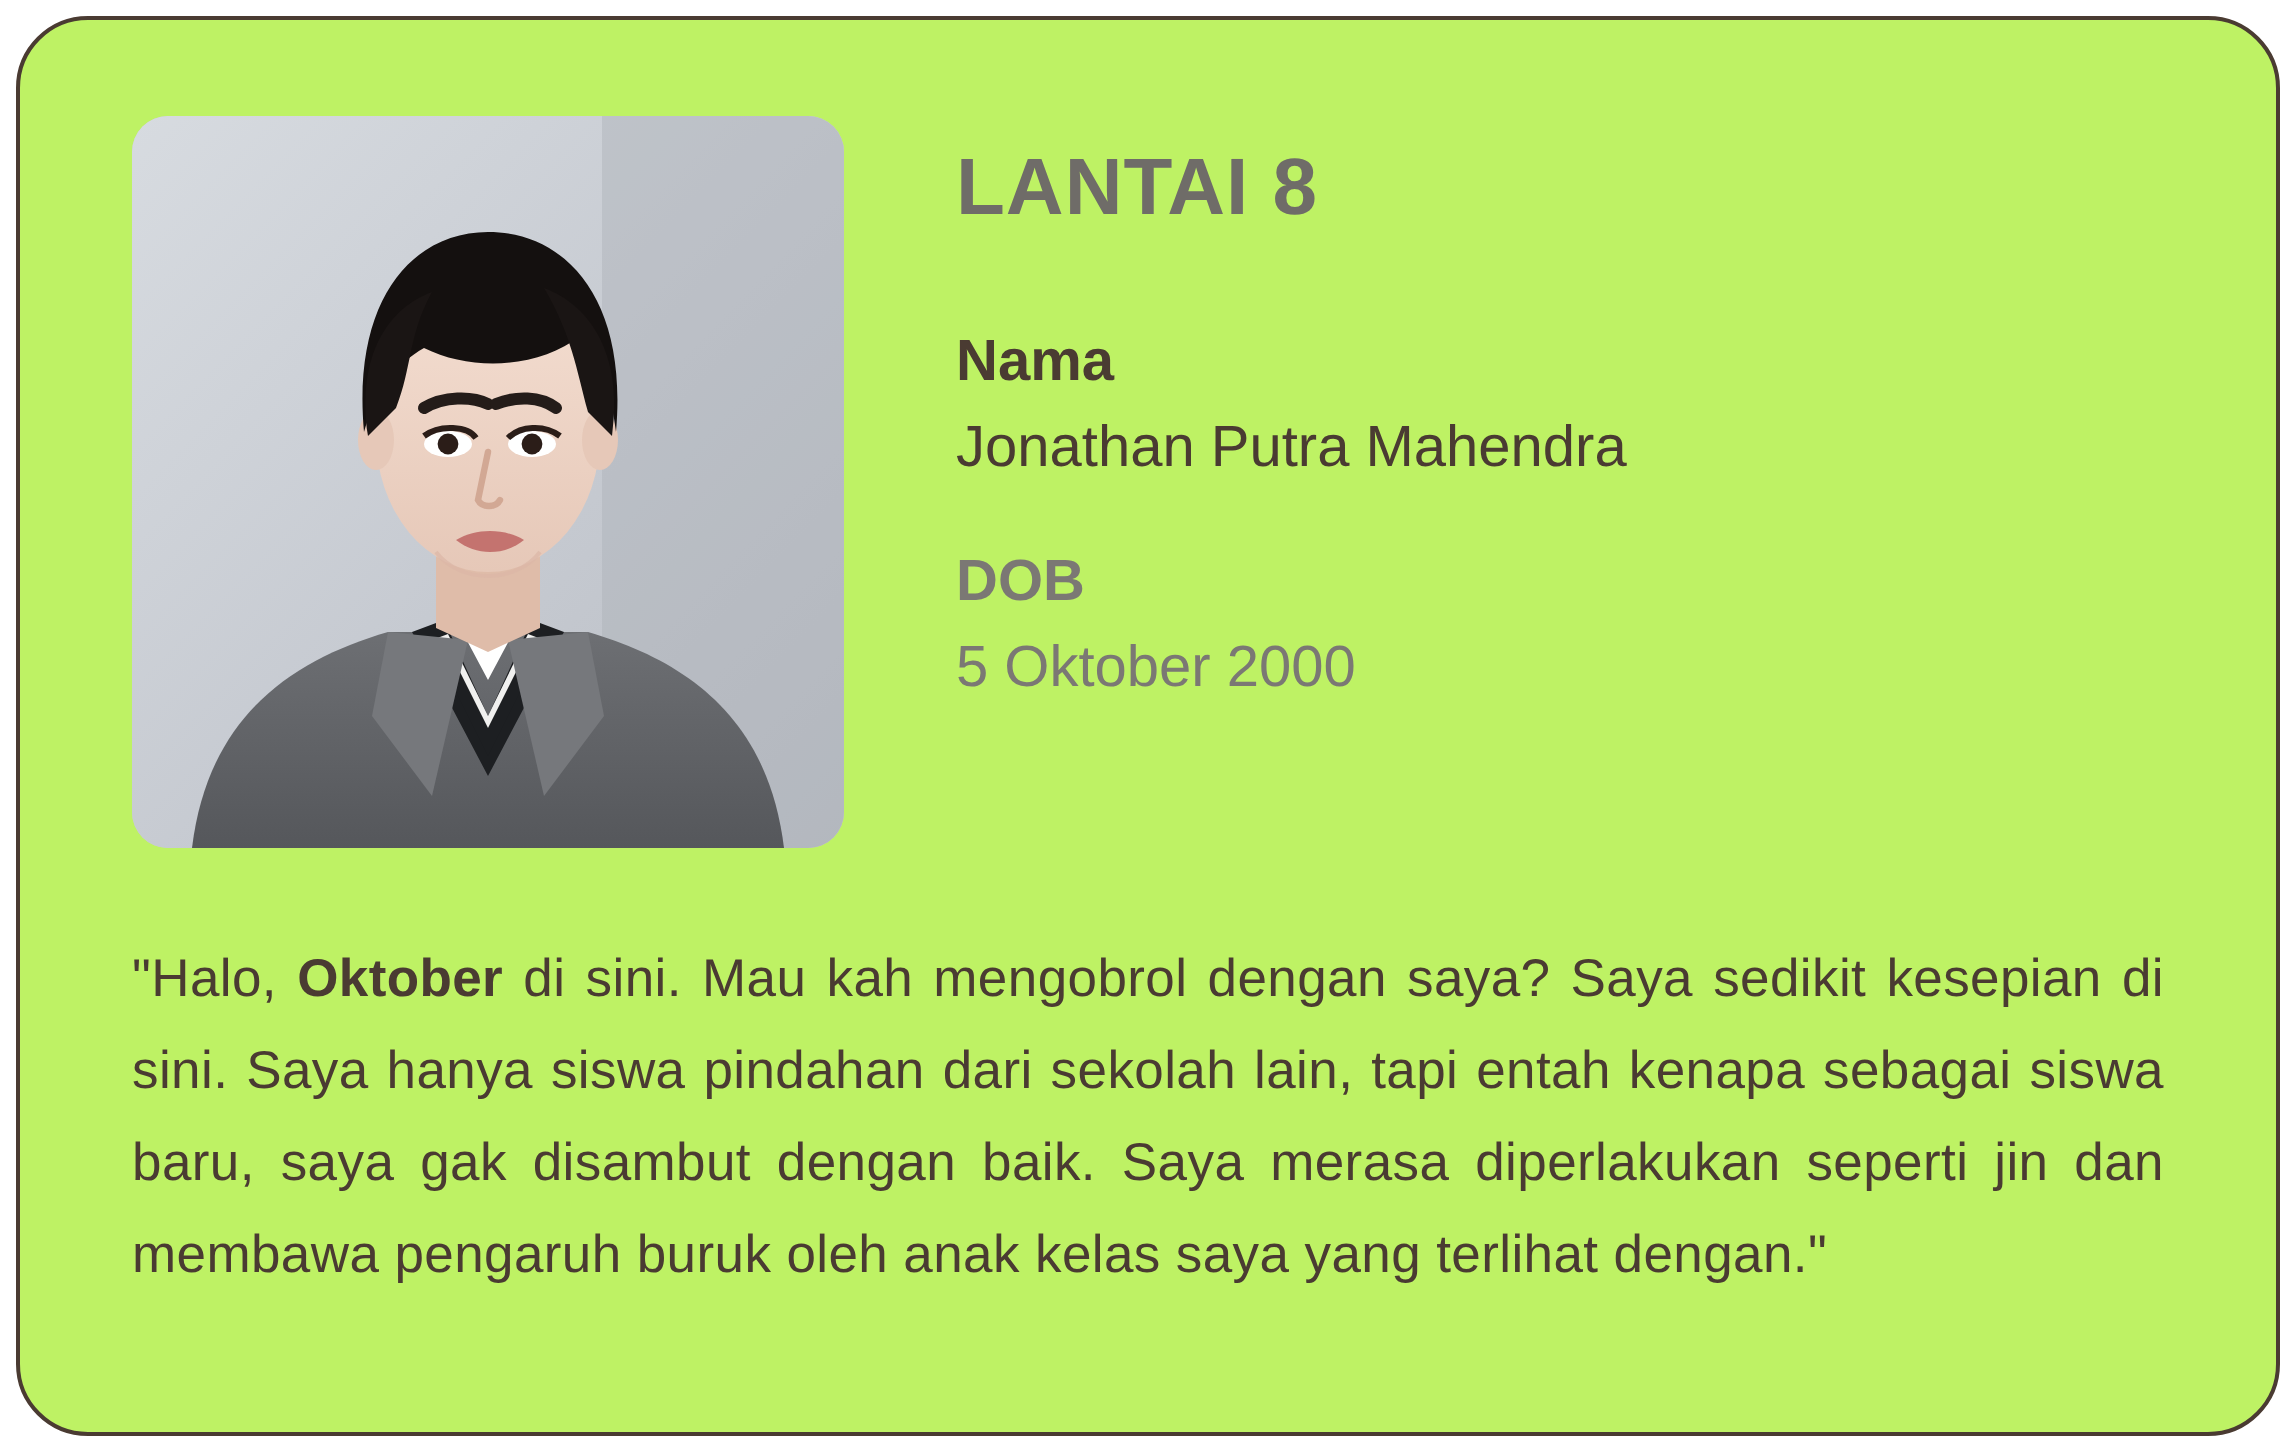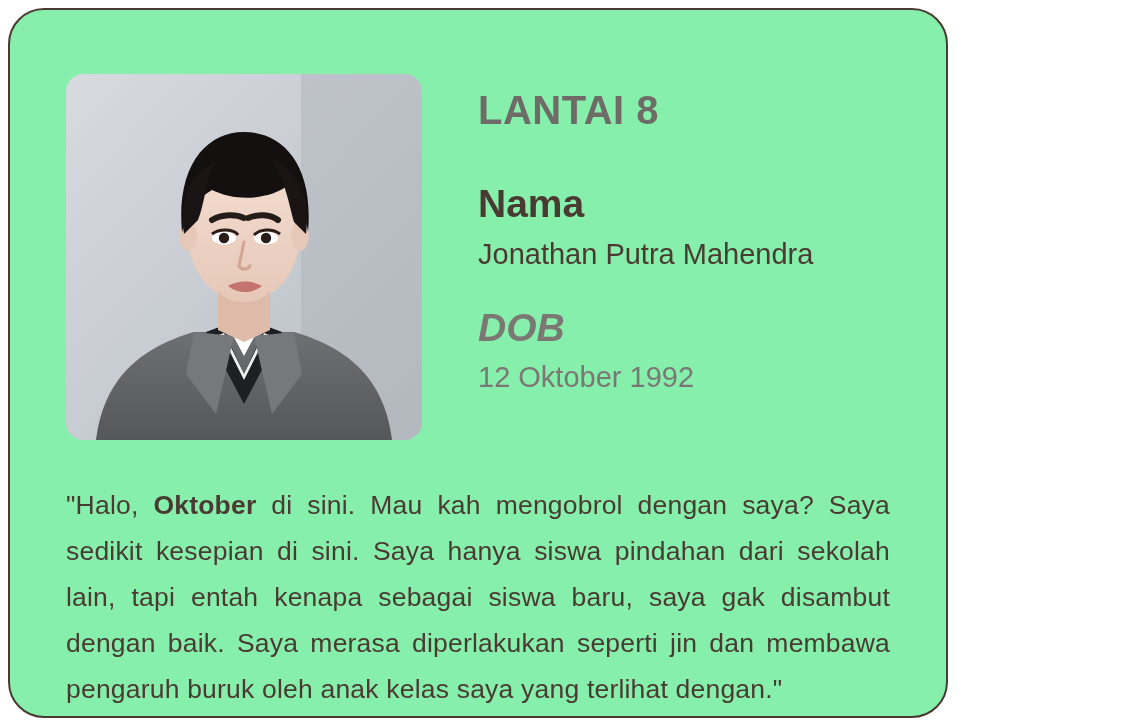--- a/index.html
+++ b/index.html
@@ -10,27 +10,27 @@
   body {
     width: 1140px;
     height: 726px;
     font-family: "Liberation Sans", sans-serif;
     overflow: hidden;
   }
   .card {
     position: absolute;
     left: 8px;
     top: 8px;
-    width: 940px;
+    width: 1132px;
     height: 710px;
     box-sizing: border-box;
-    background: #86efac;
+    background: #bef264;
     border: 2px solid #4a3b32;
     border-radius: 36px;
-    padding: 64px 56px;
+    padding: 48px 56px;
   }
   .top-row {
     display: flex;
     flex-direction: row;
     align-items: flex-start;
   }
   .photo-wrap {
     width: 356px;
     height: 366px;
     border-radius: 18px;
@@ -55,29 +55,28 @@
     font-weight: bold;
     color: #6f6c68;
     letter-spacing: 0.5px;
     margin: 0 0 46px 0;
     line-height: 1.1;
   }
   .field {
     margin-bottom: 28px;
   }
   .field-label {
-    font-size: 39px;
+    font-size: 29px;
     font-weight: bold;
     color: #4a3b32;
     line-height: 1.35;
     margin-bottom: 4px;
   }
   .field-label.muted {
     color: #7b7874;
-    font-style: italic;
   }
   .field-value {
     font-size: 29px;
     font-weight: normal;
     color: #4a3b32;
     line-height: 1.35;
   }
   .field-value.muted {
     color: #7b7874;
   }
@@ -165,21 +164,21 @@
     <div class="info">
       <div class="floor-title">LANTAI 8</div>
 
       <div class="field">
         <div class="field-label">Nama</div>
         <div class="field-value">Jonathan Putra Mahendra</div>
       </div>
 
       <div class="field">
         <div class="field-label muted">DOB</div>
-        <div class="field-value muted">12 Oktober 1992</div>
+        <div class="field-value muted">5 Oktober 2000</div>
       </div>
     </div>
 
   </div>
 
   <div class="quote"><span>"Halo, </span><b>Oktober</b><span> di sini. Mau kah mengobrol dengan saya? Saya sedikit kesepian di sini. Saya hanya siswa pindahan dari sekolah lain, tapi entah kenapa sebagai siswa baru, saya gak disambut dengan baik. Saya merasa diperlakukan seperti jin dan membawa pengaruh buruk oleh anak kelas saya yang terlihat dengan."</span></div>
 
 </div>
 
 </body></html>

